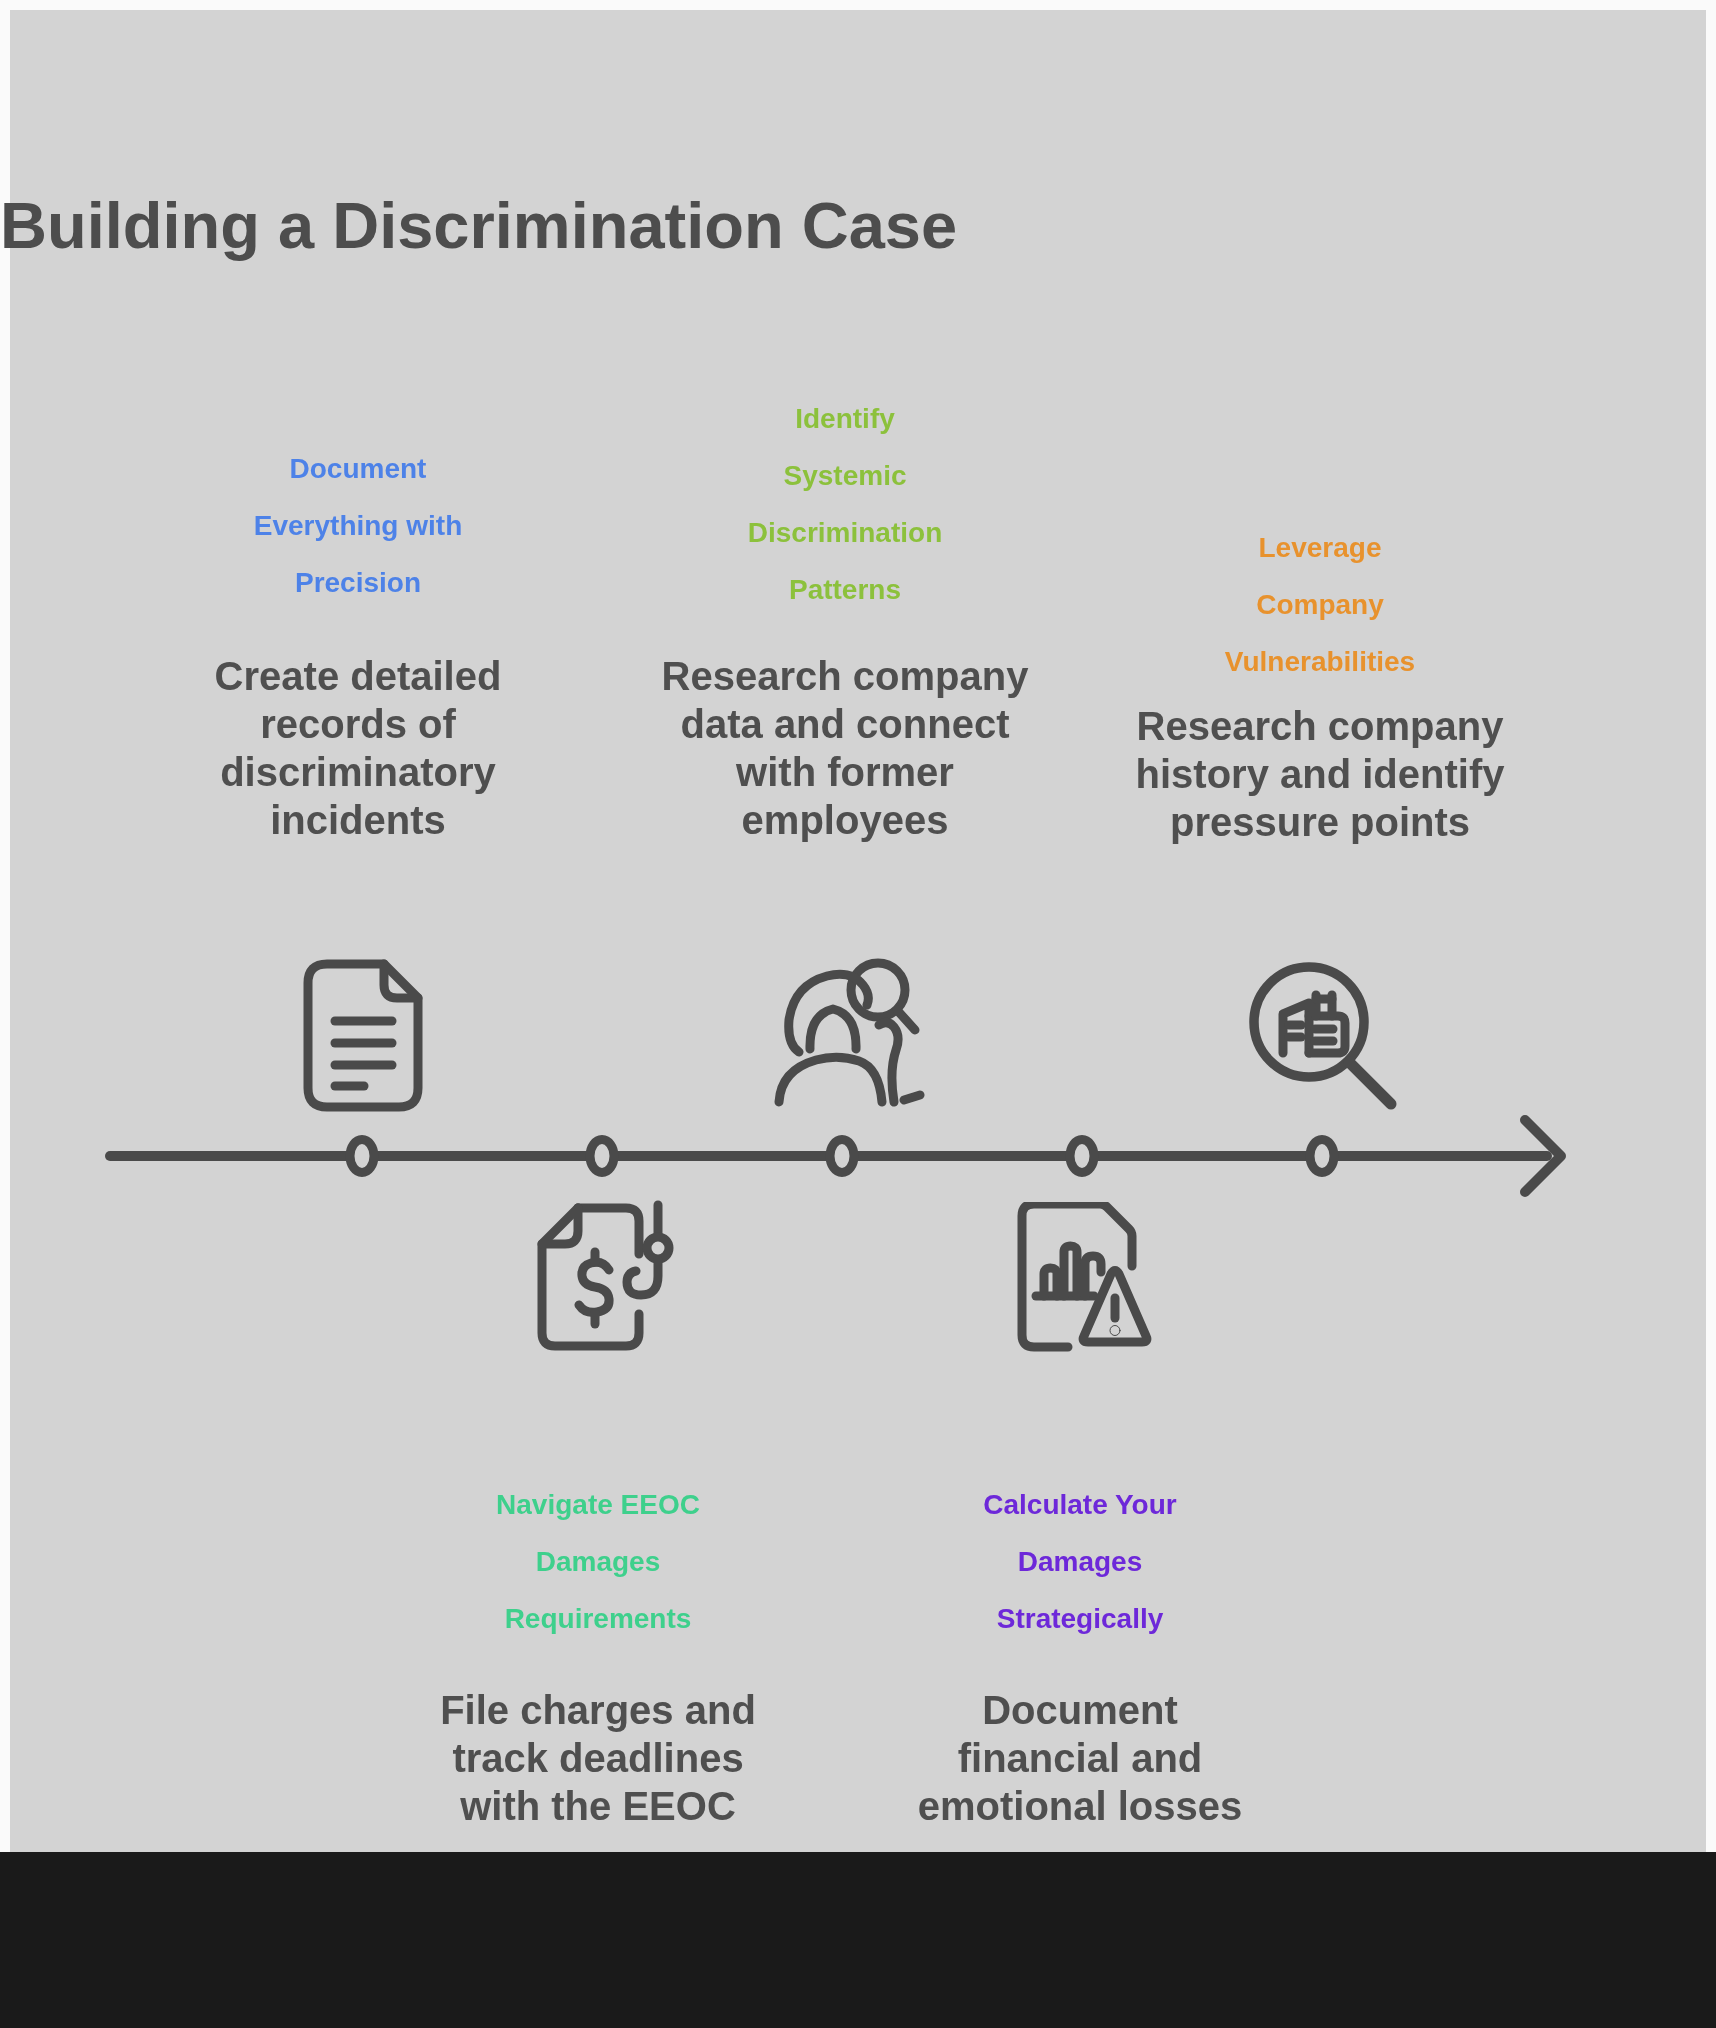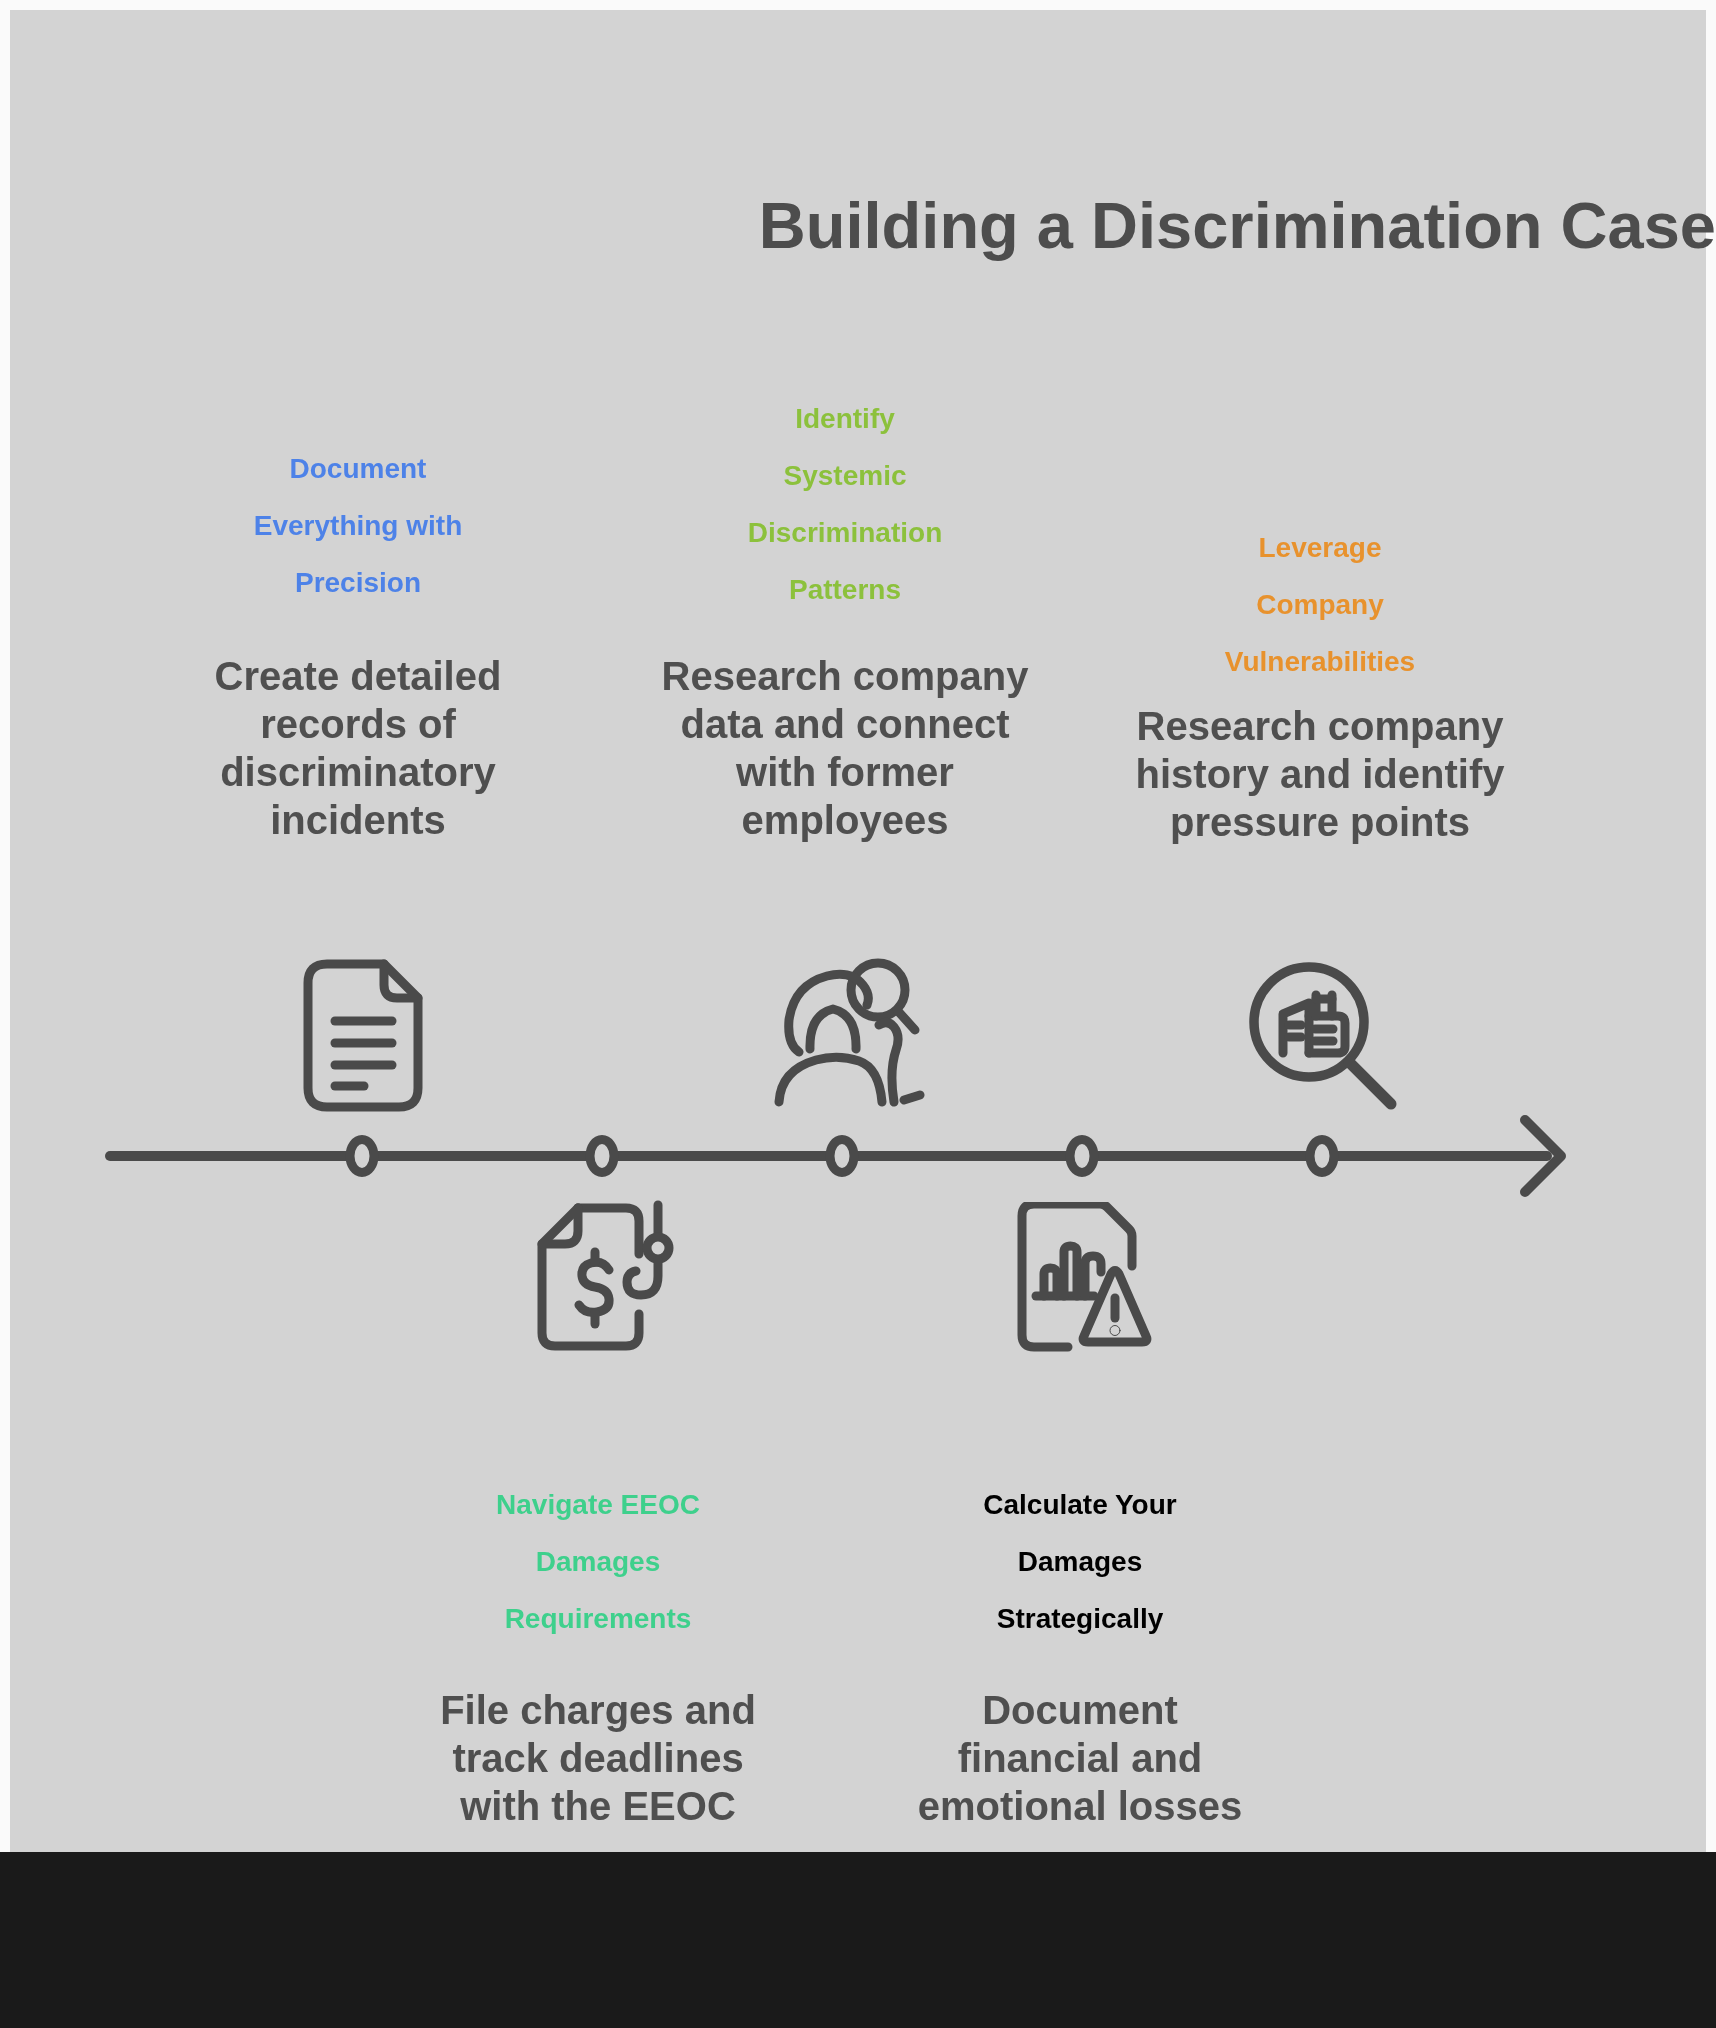--- a/index.html
+++ b/index.html
@@ -5,21 +5,21 @@
   html,body{margin:0;padding:0;}
   body{
     width:1716px;height:2028px;position:relative;overflow:hidden;
     background:#fafafa;
     font-family:"Liberation Sans",sans-serif;
   }
   .panel{position:absolute;left:10px;top:10px;width:1696px;height:1842px;background:#d3d3d3;}
   .footer-bar{position:absolute;left:0;top:1852px;width:1716px;height:176px;background:#1a1a1a;}
   .title{
     position:absolute;left:0;top:188px;width:1716px;margin:0;
-    text-align:right;font-size:65px;font-weight:bold;color:#4d4d4d;
+    text-align:left;font-size:65px;font-weight:bold;color:#4d4d4d;
   }
   .step-heading{
     position:absolute;width:420px;text-align:center;white-space:pre-line;
     font-size:28px;line-height:57px;font-weight:bold;
   }
   .step-desc{
     position:absolute;width:420px;text-align:center;white-space:pre-line;
     font-size:40px;line-height:48px;color:#4f4f4f;font-weight:bold;
   }
   .h-1{left:148px;top:440px;}
@@ -57,21 +57,21 @@
 <div class="step-heading h-2" style="color: rgb(140, 193, 60);">Identify
 Systemic
 Discrimination
 Patterns</div>
 <div class="step-heading h-3" style="color: rgb(232, 146, 45);">Leverage
 Company
 Vulnerabilities</div>
 <div class="step-heading h-4" style="color: rgb(62, 208, 140);">Navigate EEOC
 Damages
 Requirements</div>
-<div class="step-heading h-5" style="color: #000000;">Calculate Your
+<div class="step-heading h-5" style="color: #6d28d9;">Calculate Your
 Damages
 Strategically</div>
 
 <div class="step-desc d-1" style="color: rgb(79, 79, 79);">Create detailed
 records of
 discriminatory
 incidents</div>
 <div class="step-desc d-2" style="color: rgb(79, 79, 79);">Research company
 data and connect
 with former

